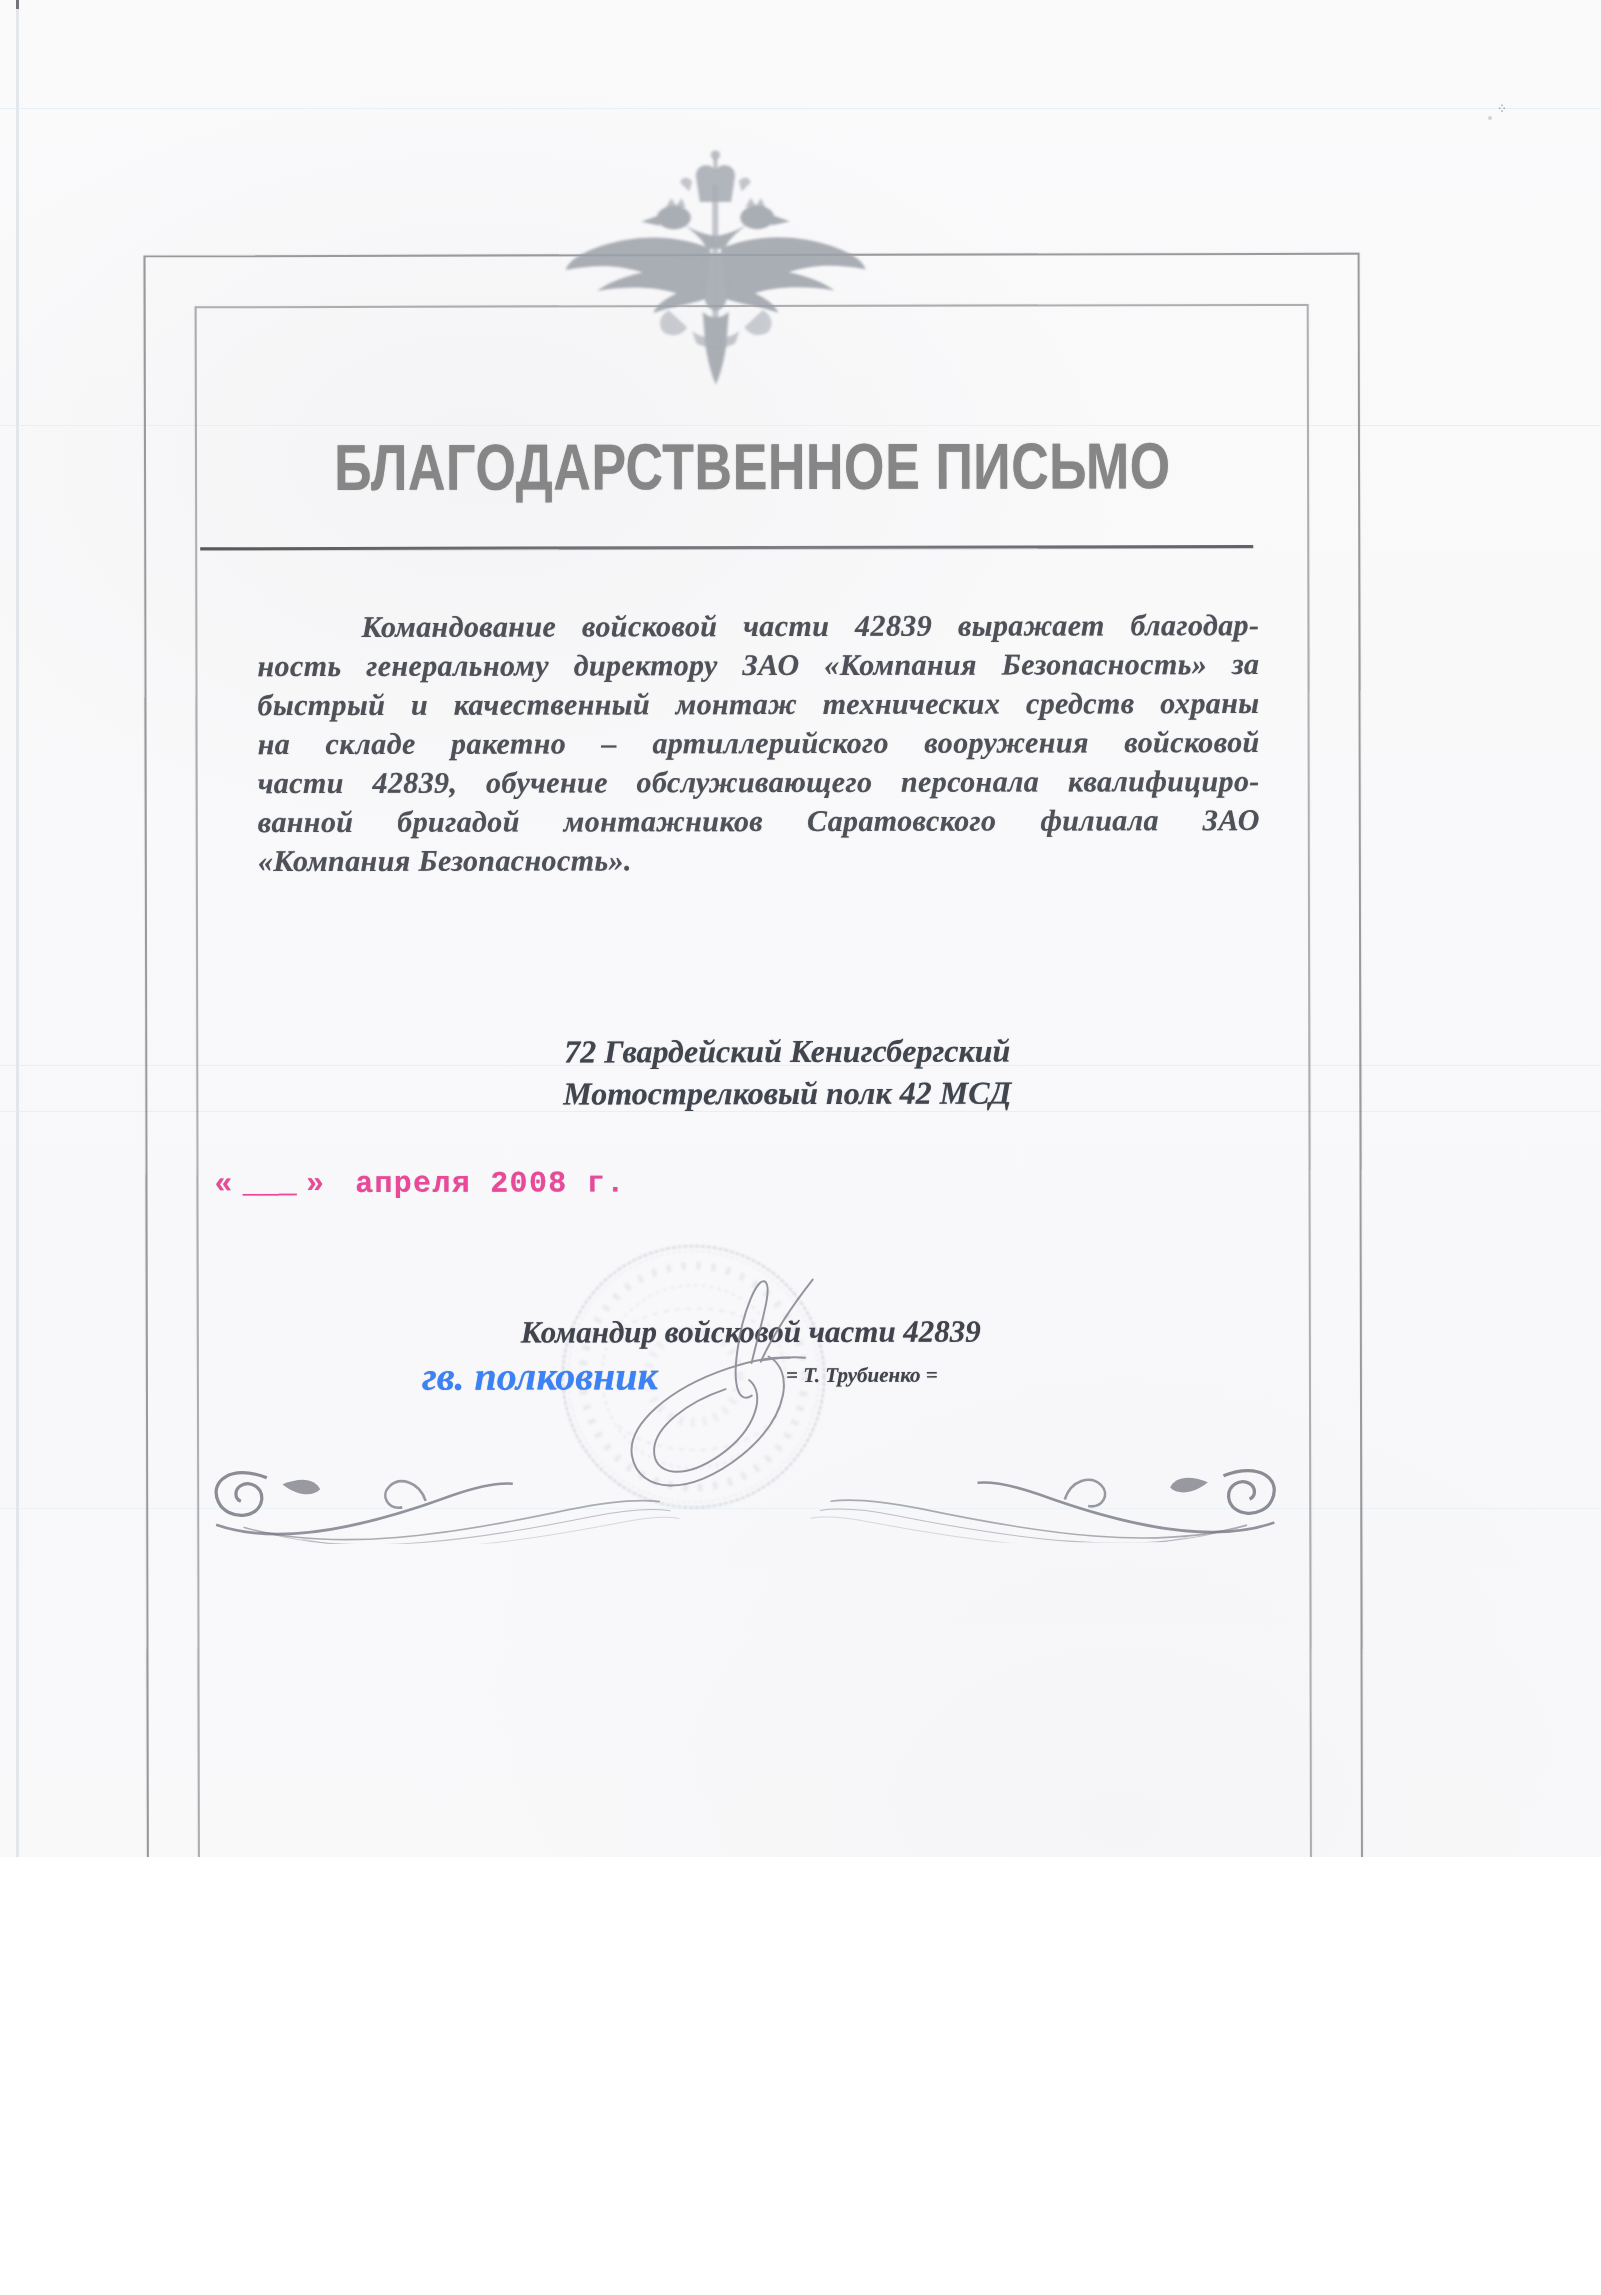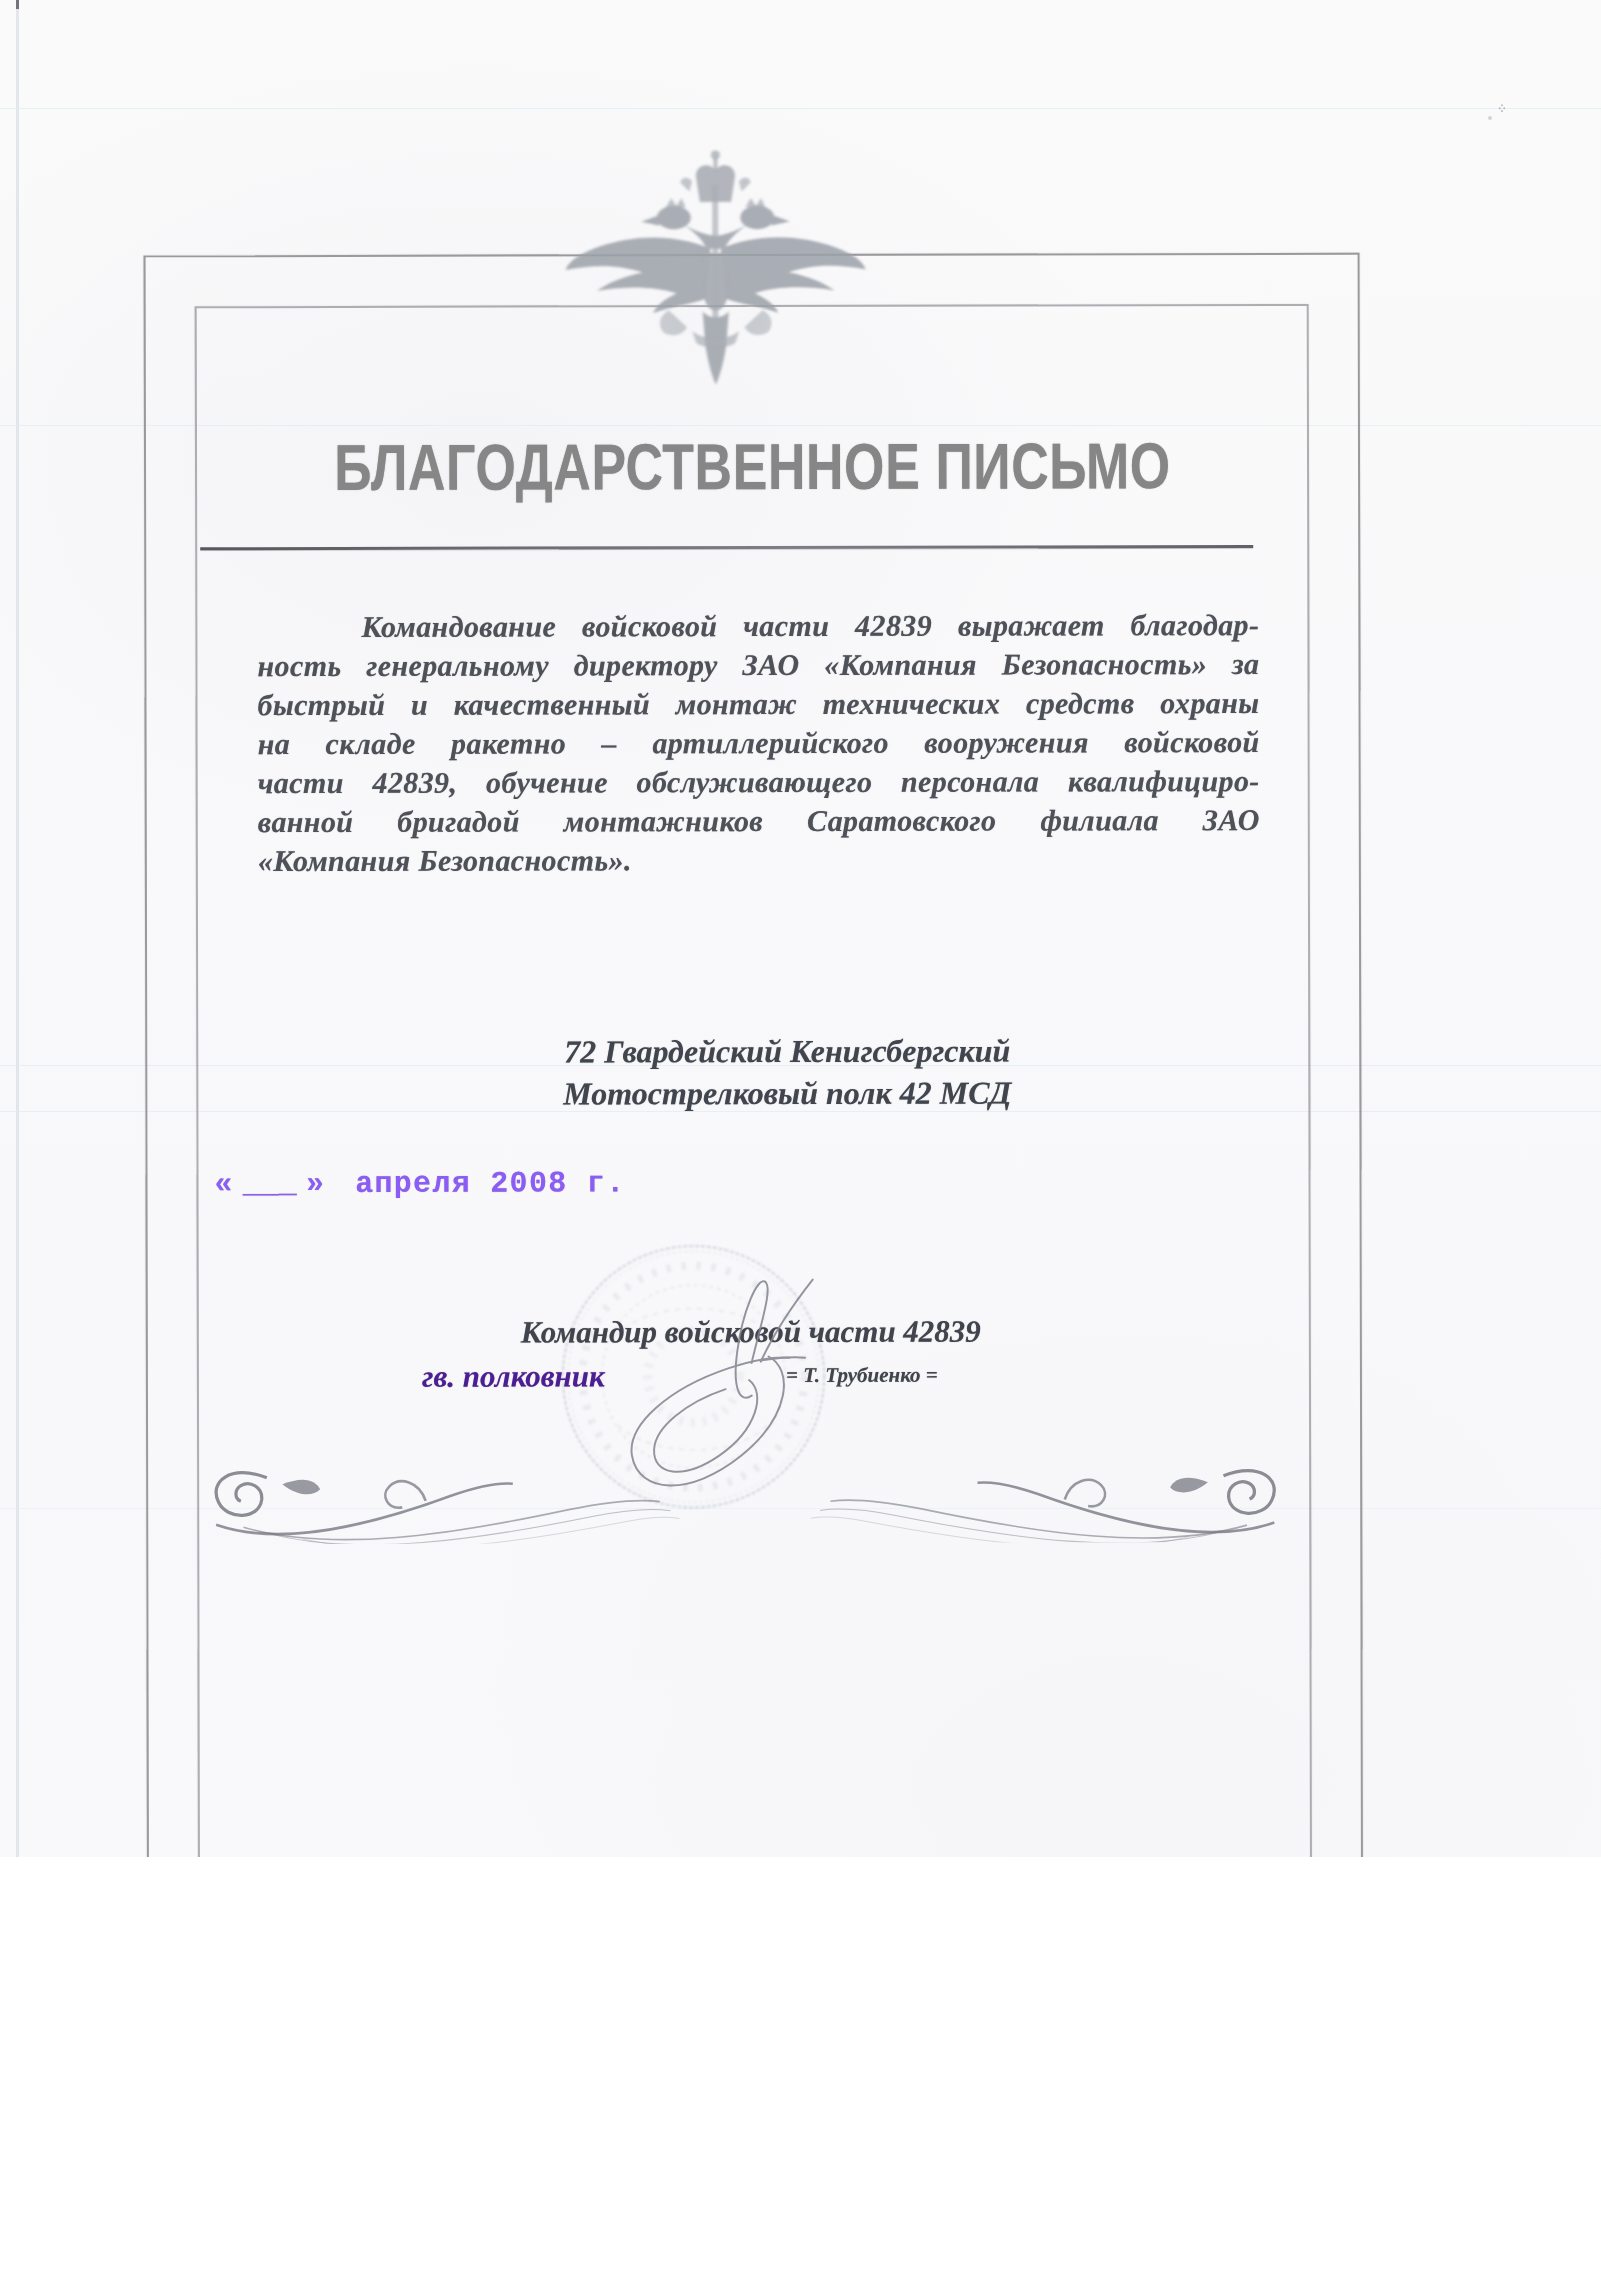--- a/index.html
+++ b/index.html
@@ -54,35 +54,35 @@
   
   .unit-block{
     position:absolute;left:391px;top:1030px;width:792px;text-align:center;
     font-size:32px;line-height:42px;font-style:italic;font-weight:700;
     color:#41454e;text-shadow:0 0 1px rgba(70,72,82,.5);
   }
   
   .date-line{
     position:absolute;left:214px;top:1166px;
     font-family:"Liberation Mono", monospace;font-weight:700;
-    font-size:30px;line-height:35px;color:#8b5cf6;letter-spacing:1.3px;
+    font-size:30px;line-height:35px;color:#ec4899;letter-spacing:1.3px;
     text-shadow:0 0 1px rgba(110,110,118,.5);white-space:nowrap;
   }
   .date-line .blank{margin:0 9px;letter-spacing:0;}
   .date-line .month{margin-left:30px;}
   
   .sig-line1{
     position:absolute;left:424px;top:1313px;width:652px;text-align:center;
     font-size:31px;line-height:37px;font-style:italic;font-weight:700;
     color:#41444d;text-shadow:0 0 1px rgba(70,72,82,.5);white-space:nowrap;
   }
   .sig-rank{
     position:absolute;left:421px;top:1357px;
-    font-size:31px;line-height:37px;font-style:italic;font-weight:700;
-    color:#4c1d95;text-shadow:0 0 1px rgba(70,72,82,.5);white-space:nowrap;
+    font-size:40px;line-height:37px;font-style:italic;font-weight:700;
+    color:#3b82f6;text-shadow:0 0 1px rgba(70,72,82,.5);white-space:nowrap;
   }
   .sig-name{
     position:absolute;left:785px;top:1357px;
     font-size:21px;line-height:37px;font-style:italic;font-weight:700;
     color:#41444d;text-shadow:0 0 1px rgba(70,72,82,.5);white-space:nowrap;
   }
   .stamp{position:absolute;left:554px;top:1238px;width:277px;height:277px;}
   .signature-svg{position:absolute;left:597px;top:1265px;width:241px;height:248px;}
   .flourish{position:absolute;left:202px;top:1461px;width:1084px;height:82px;}
   

